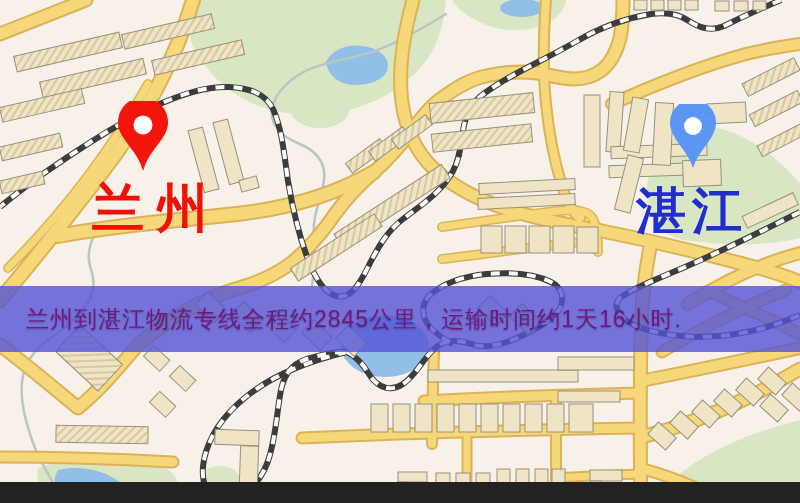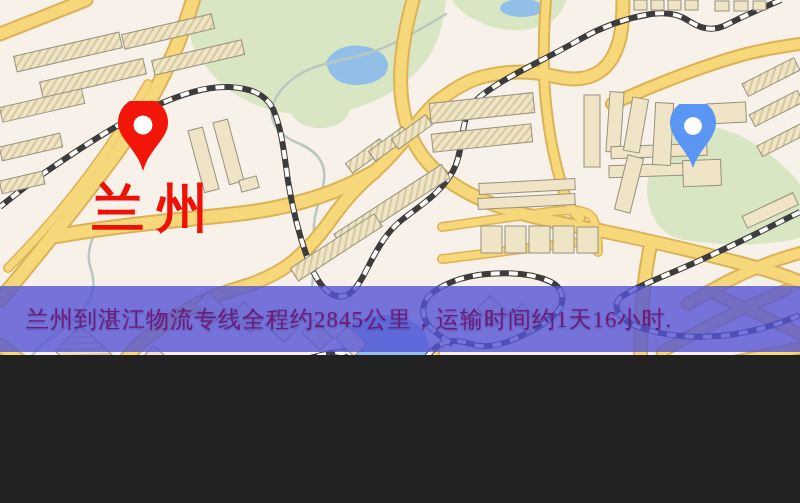--- a/index.html
+++ b/index.html
@@ -1,17 +1,17 @@
 <!DOCTYPE html>
 <html><head>
 <meta charset="utf-8">
 <style>
   html,body{margin:0;padding:0;background:#222;}
-  .screen{position:relative;width:800px;height:355px;overflow:hidden;background:#f7f1ea;
-          font-family:Liberation Serif, serif;}
+  .screen{position:relative;width:800px;height:482px;overflow:hidden;background:#f7f1ea;
+          font-family:Liberation Sans, sans-serif;}
   .map-svg{position:absolute;left:0;top:0;}
   
   .rc{fill:none;stroke:#dcb257;stroke-linecap:round;stroke-linejoin:round;}
   .rf{fill:none;stroke:#f6d87a;stroke-linecap:round;stroke-linejoin:round;}
   
   .rl1{fill:none;stroke:#3c3c3c;stroke-width:6;stroke-linecap:butt;}
   .rl2{fill:none;stroke:#fdfcf8;stroke-width:4;stroke-dasharray:9 9;}
   
   .bld{fill:#efe5c6;stroke:#97917d;stroke-width:1;}
   .bldh{fill:url(#hatch);stroke:#97917d;stroke-width:1;}
@@ -278,18 +278,19 @@
   </div>
 
   <div class="pin" style="left:668px;top:104px;">
     <svg width="50" height="66" viewBox="0 0 50 66">
       <path d="M25 64 C20 48 8 39 4 28 A23 23 0 1 1 46 28 C42 39 30 48 25 64 z" fill="#5b96f5"></path>
       <circle cx="25" cy="22" r="9" fill="#ffffff"></circle>
     </svg>
   </div>
 
   <div class="city-label label-origin">兰州</div>
+  <div class="city-label label-dest">湛江</div>
 
   <div class="banner">
     <div class="banner-text">兰州到湛江物流专线全程约2845公里，运输时间约1天16小时.</div>
   </div>
 
 </div>
 
 </body></html>

